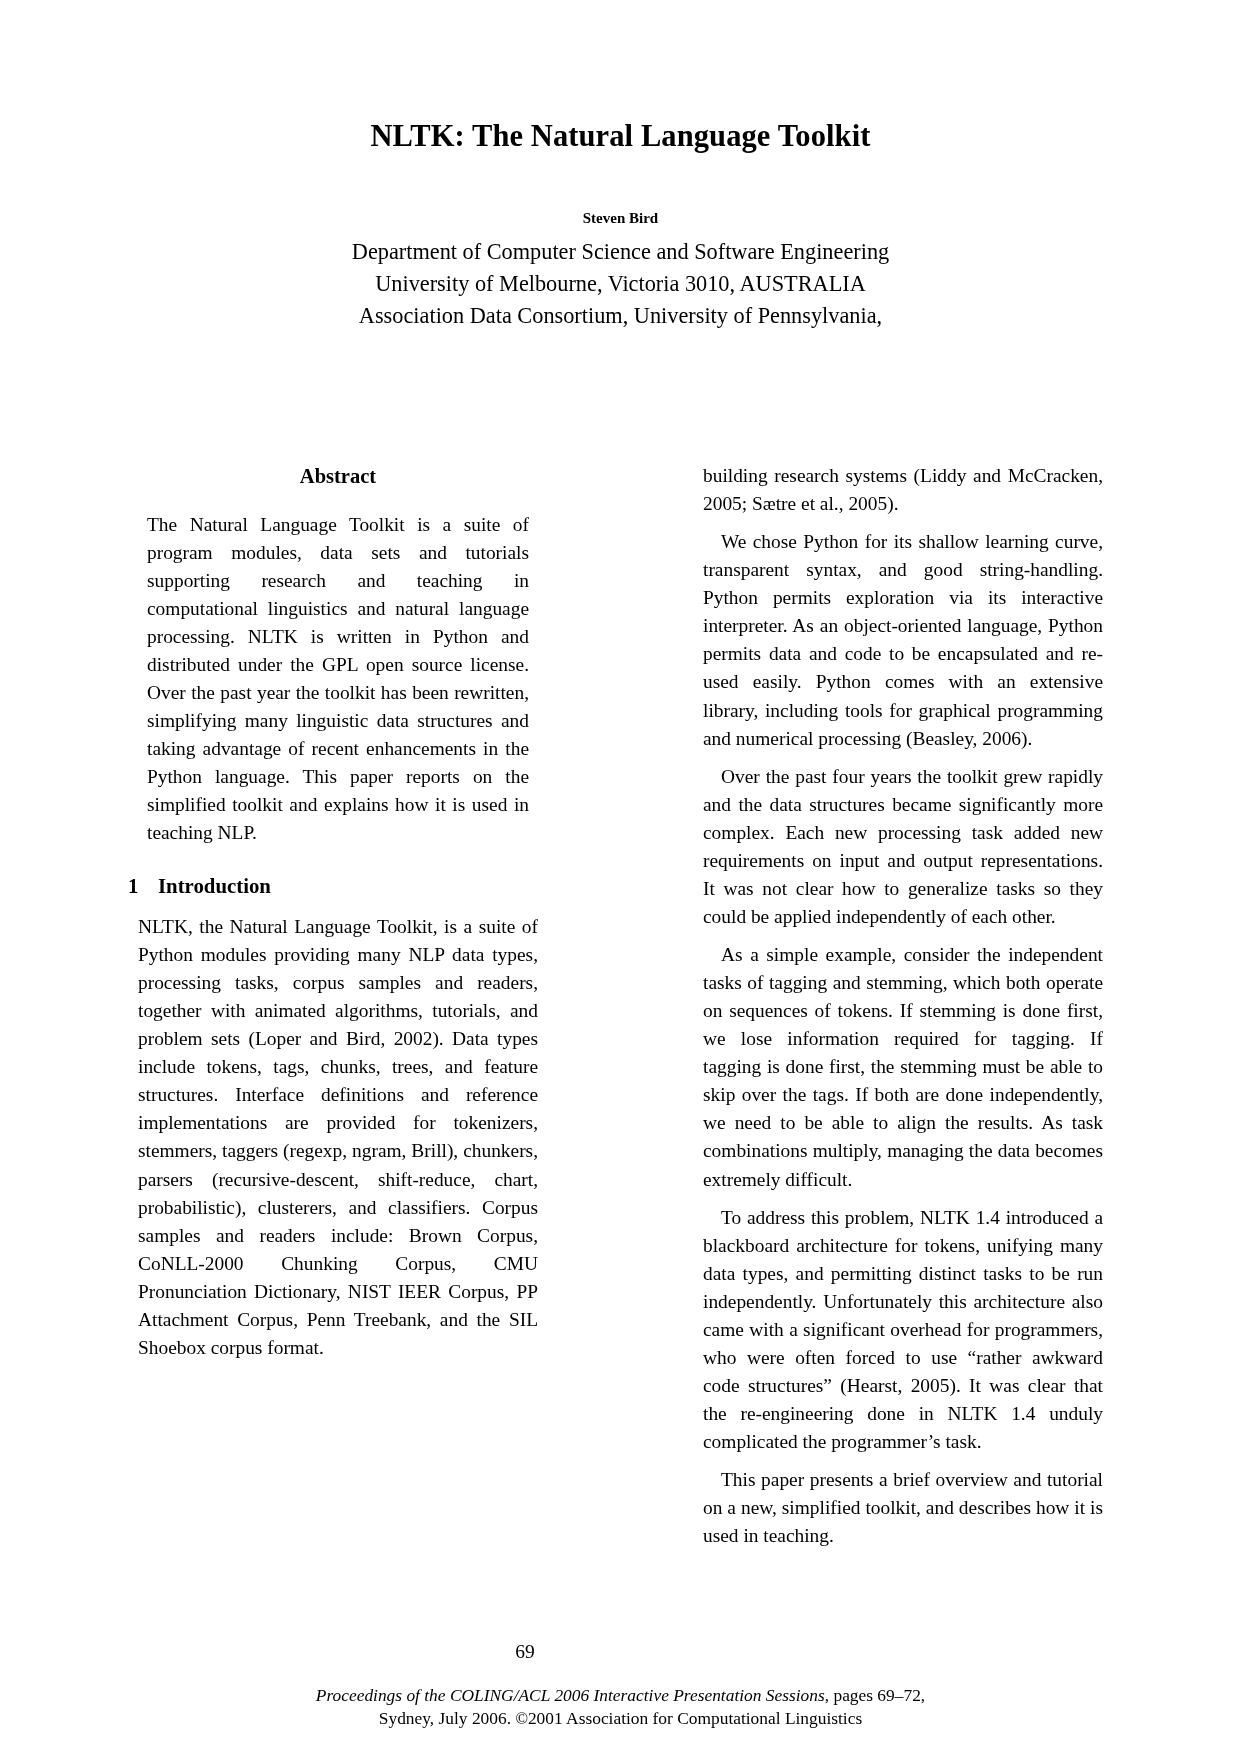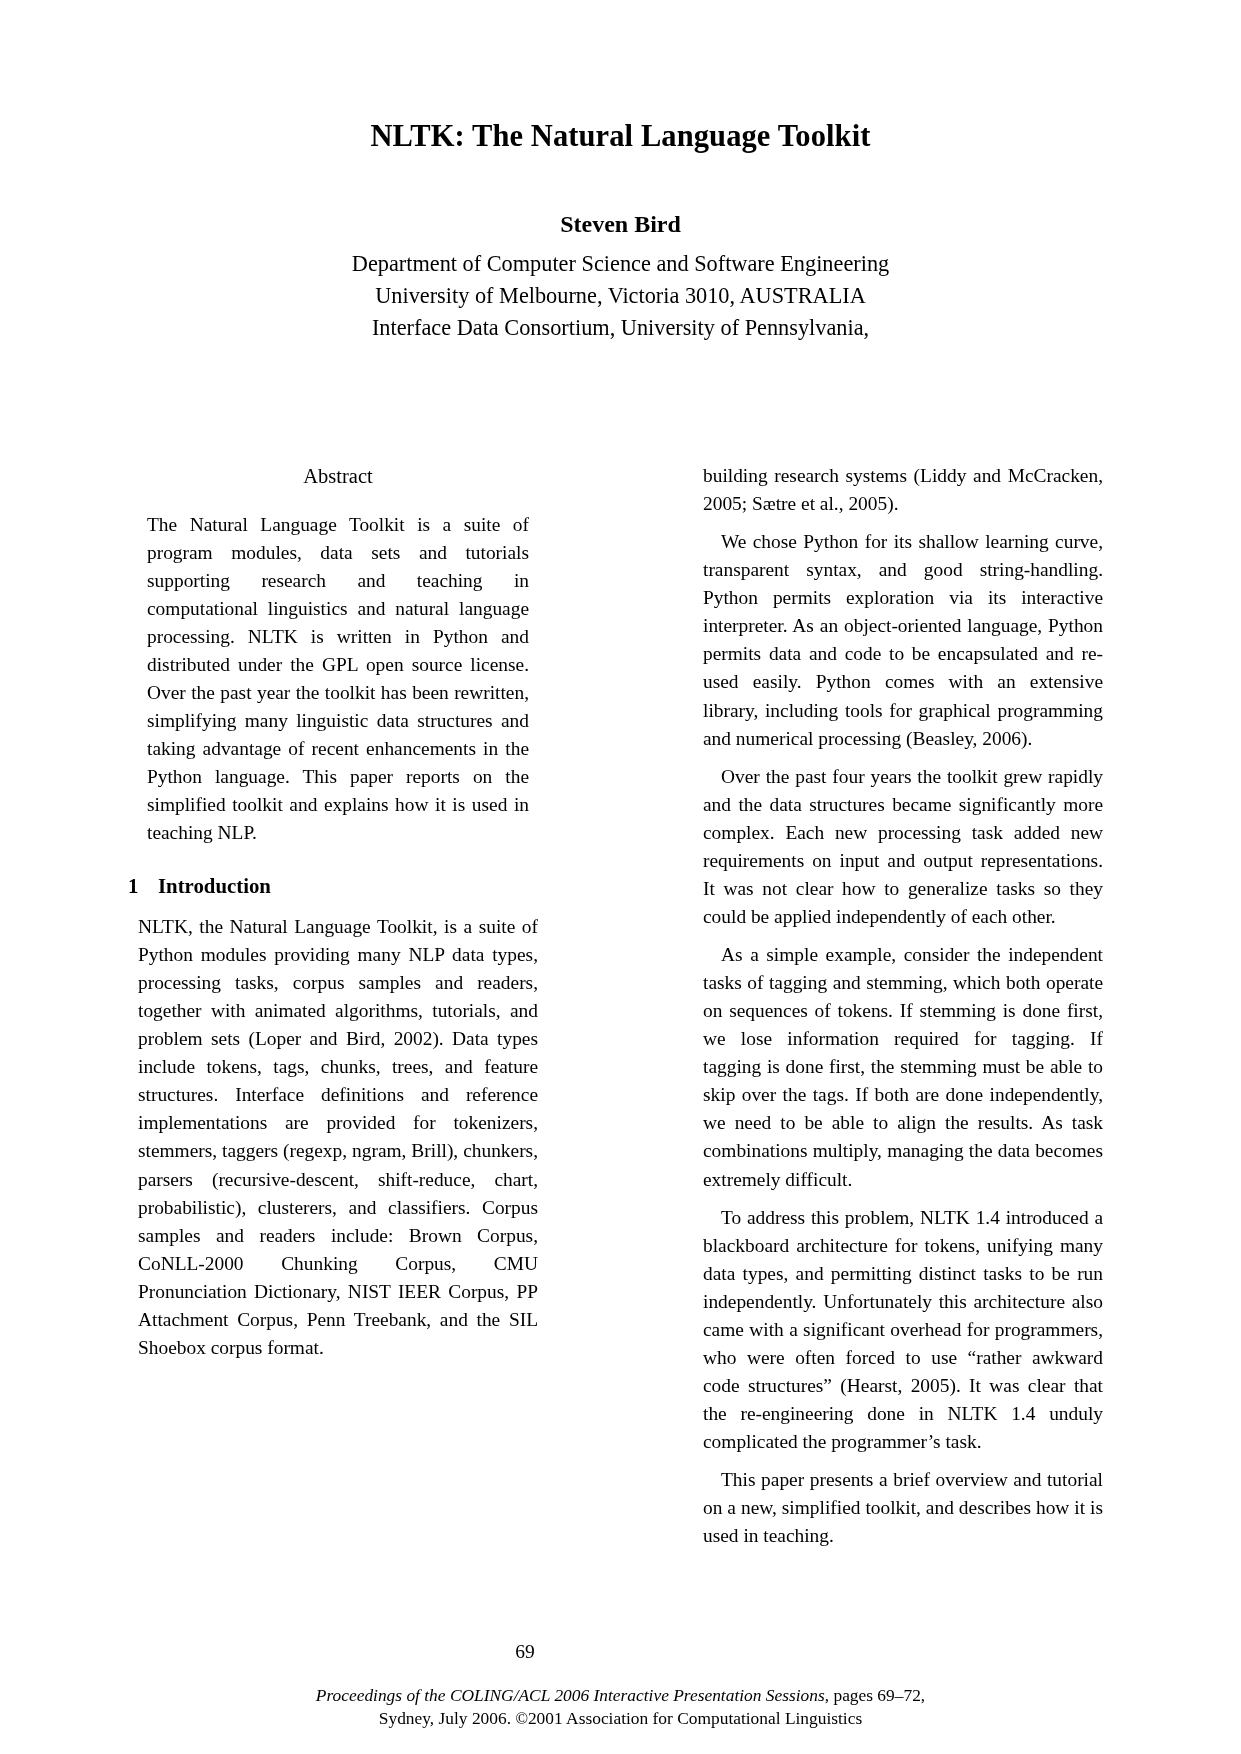--- a/index.html
+++ b/index.html
@@ -40,21 +40,21 @@
     line-height: 1.2;
   }
   .author-block {
     position: absolute;
     left: 128px;
     top: 208px;
     width: 985px;
     text-align: center;
   }
   .author-name {
-    font-size: 24px;
+    font-size: 15px;
     font-weight: bold;
     margin: 0 0 8px 0;
     line-height: 1.35;
   }
   .affil-line {
     font-size: 22.3px;
     line-height: 1.43;
     margin: 0;
     white-space: nowrap;
   }
@@ -70,21 +70,21 @@
   .col {
     position: absolute;
     top: 0;
     width: 420px;
   }
   .col-left  { left: 0px; }
   .col-right { left: 565px; }
 
   .abstract-heading {
     font-size: 20.5px;
-    font-weight: normal;
+    font-weight: bold;
     text-align: center;
     margin: 12px 0 22px 0;
     line-height: 1.2;
   }
   .abstract-body {
     width: 382px;
     margin: 0 auto;
   }
   .abstract-body p {
     font-size: 19.4px;
@@ -152,21 +152,21 @@
 <div class="page">
 
   <div class="title-block">
     <h1 class="paper-title">NLTK: The Natural Language Toolkit</h1>
   </div>
 
   <div class="author-block">
     <p class="author-name">Steven Bird</p>
     <p class="affil-line">Department of Computer Science and Software Engineering</p>
     <p class="affil-line">University of Melbourne, Victoria 3010, AUSTRALIA</p>
-    <p class="affil-line">Interface Data Consortium, University of Pennsylvania,</p>
+    <p class="affil-line">Association Data Consortium, University of Pennsylvania,</p>
   </div>
 
   <div class="columns">
 
     <div class="col col-left">
       <div class="abstract-body">
         <h2 class="abstract-heading">Abstract</h2>
         <p>The Natural Language Toolkit is a suite of program modules, data sets and tutorials supporting research and teaching in computational linguistics and natural language processing.  NLTK is written in Python and distributed under the GPL open source license.  Over the past year the toolkit has been rewritten, simplifying many linguistic data structures and taking advantage of recent enhancements in the Python language.  This paper reports on the simplified toolkit and explains how it is used in teaching NLP.</p>
       </div>
 

